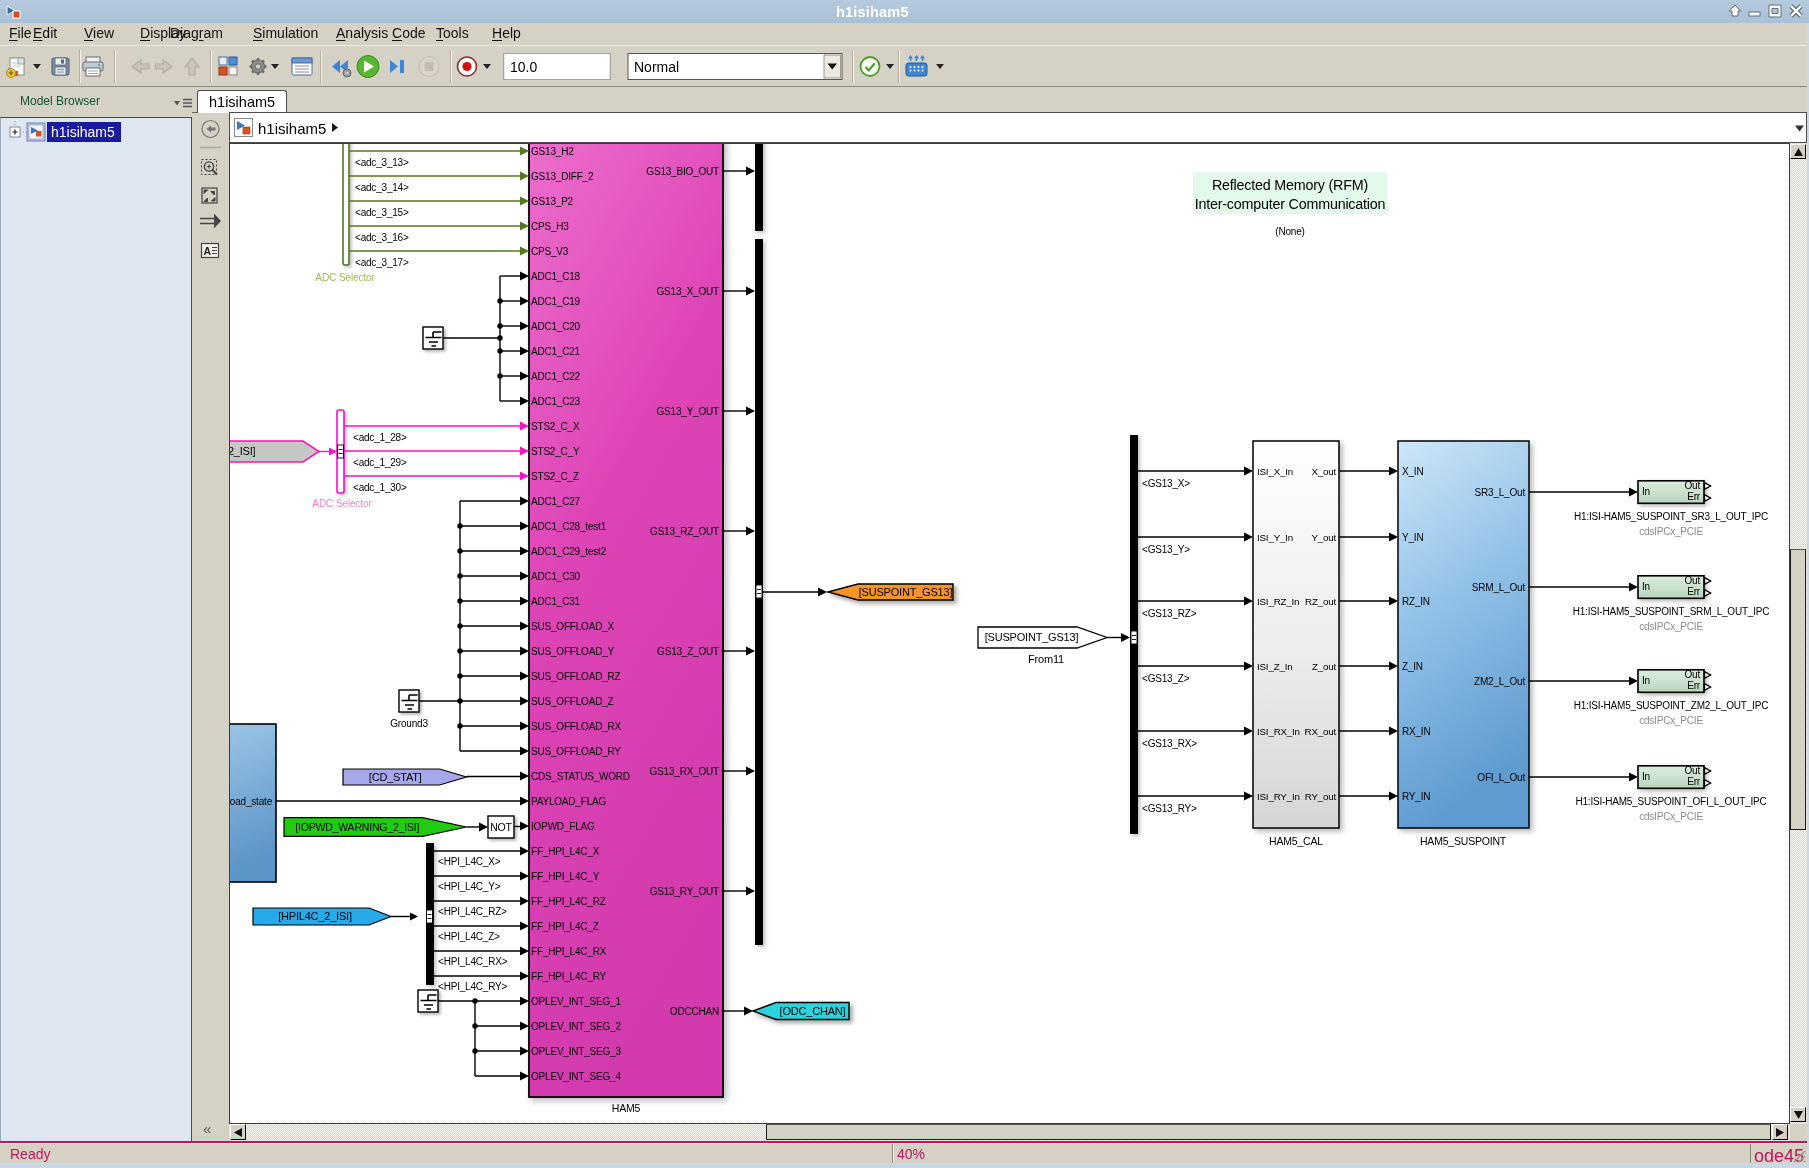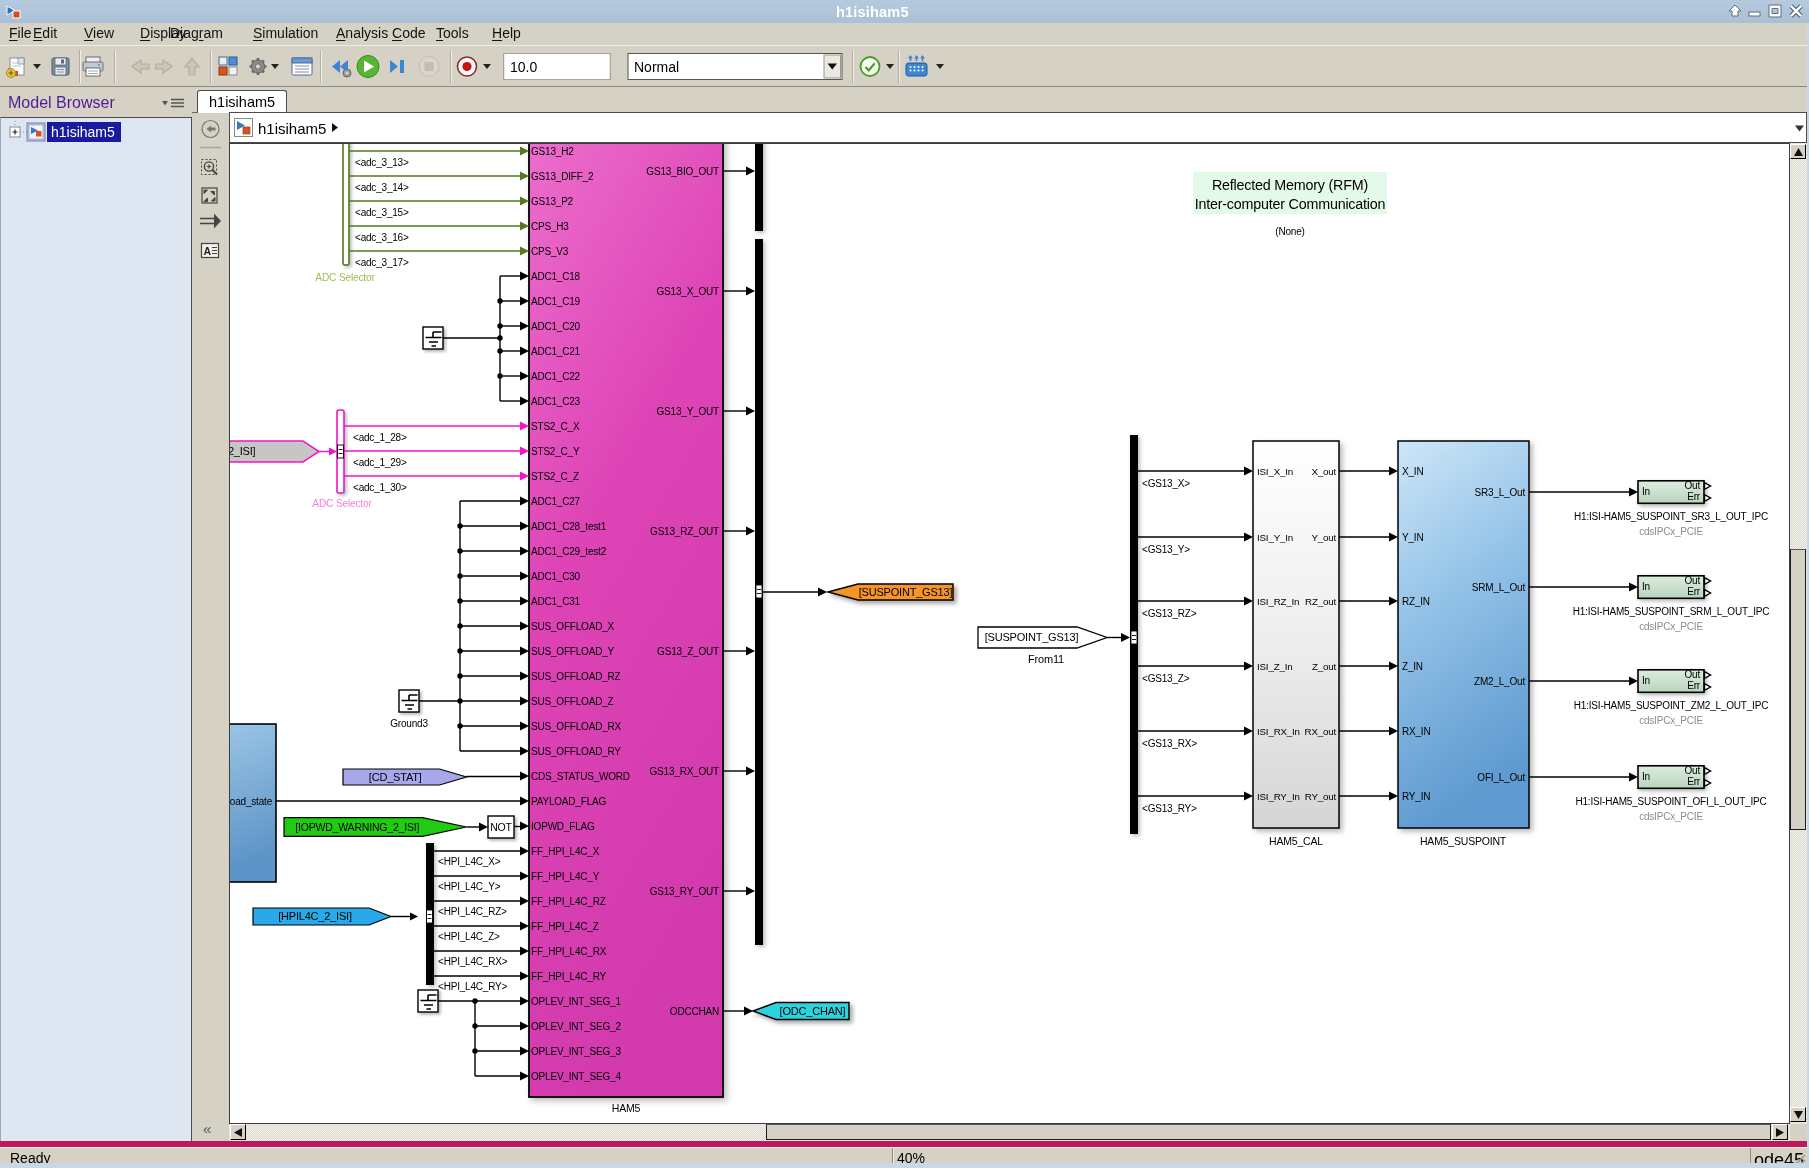--- a/index.html
+++ b/index.html
@@ -6,32 +6,32 @@
 body{font-family:"Liberation Sans",sans-serif;background:#d5d1c5;position:relative}
 .abs{position:absolute}
 .gray{background:#d5d1c5}
 #titlebar{left:0;top:0;width:1809px;height:23px;background:linear-gradient(#b6cade,#a9c0d6);color:#fff;font-weight:bold;font-size:14.5px}
 #titlebar .t{position:absolute;left:836px;top:4px;letter-spacing:.2px}
 #menubar{left:0;top:23px;width:1809px;height:22px;font-size:14px;color:#111}
 #menubar span{position:absolute;top:2px}
 #menubar u{text-decoration-thickness:1px;text-underline-offset:2px}
 #toolbar{left:0;top:45px;width:1809px;height:42px;border-top:1px solid #efece5;border-bottom:1px solid #8e8a7e}
 .tsep{position:absolute;top:4px;height:33px;width:2px;border-left:1px solid #b3ae9f;border-right:1px solid #f2f0ea}
-#mbhead{left:0;top:88px;width:192px;height:29px;font-size:16px;color:#4c1d95}
+#mbhead{left:12px;top:88px;width:192px;height:29px;font-size:12px;color:#14532d}
 #tree{left:0;top:117px;width:192px;height:1024px;background:#dee7f1;border-top:1px solid #4c4c4c;border-right:1px solid #4c4c4c;border-left:1px solid #9aa8b8}
 #palette{left:192px;top:113px;width:37px;height:1028px}
 #tabbar{left:192px;top:88px;width:1617px;height:25px}
 #tab{position:absolute;left:5px;top:2px;width:90px;height:23px;background:#fff;border:1px solid #4c4c4c;border-bottom:none;border-radius:3px 3px 0 0;font-size:14.5px;padding:3px 0 0 11px}
 #crumb{left:229px;top:112px;width:1578px;height:31px;background:#fff;border:1px solid #4c4c4c}
 #cframe{left:229px;top:143px;width:1561px;height:981px;border:1px solid #3c3c3c;background:#fff}
 #vsb{left:1790px;top:143px;width:17px;height:981px;background:repeating-conic-gradient(#f3f1ec 0% 25%,#dcd9d0 0% 50%) 0 0/2px 2px}
 #hsb{left:229px;top:1124px;width:1561px;height:17px;background:repeating-conic-gradient(#f3f1ec 0% 25%,#dcd9d0 0% 50%) 0 0/2px 2px}
 .sbtn{position:absolute;background:#d5d1c5;border:1px solid #000;border-top-color:#fff;border-left-color:#fff;display:flex;align-items:center;justify-content:center}
 .thumb{position:absolute;background:#d5d1c5;border:1px solid #1c1c1c;border-top-color:#555}
-#statusbar{left:0;top:1141px;width:1809px;height:22px;border-top:6px solid #be185d;box-shadow:inset 0 1px 0 #f0eee8;font-size:14px;color:#000000}
+#statusbar{left:0;top:1141px;width:1809px;height:22px;border-top:2px solid #be185d;box-shadow:inset 0 1px 0 #f0eee8;font-size:14px;color:#be185d}
 #winedge{left:0;top:1163px;width:1809px;height:5px;background:#c9d8e7}
 #rightedge{left:1807px;top:23px;width:2px;height:1145px;background:#c9d8e7}
 svg text{white-space:pre}
 #canvas text{letter-spacing:-0.2px}
 </style></head><body>
 
 <div class="abs" id="titlebar">
     <div class="t">h1isiham5</div>
 <svg class="abs" style="left:5px;top:3px" width="17" height="17" viewBox="0 0 17 17">
 <polygon points="2,3 10,7.5 2,12" fill="#2a6fb8" stroke="#fff" stroke-width="1"></polygon>

